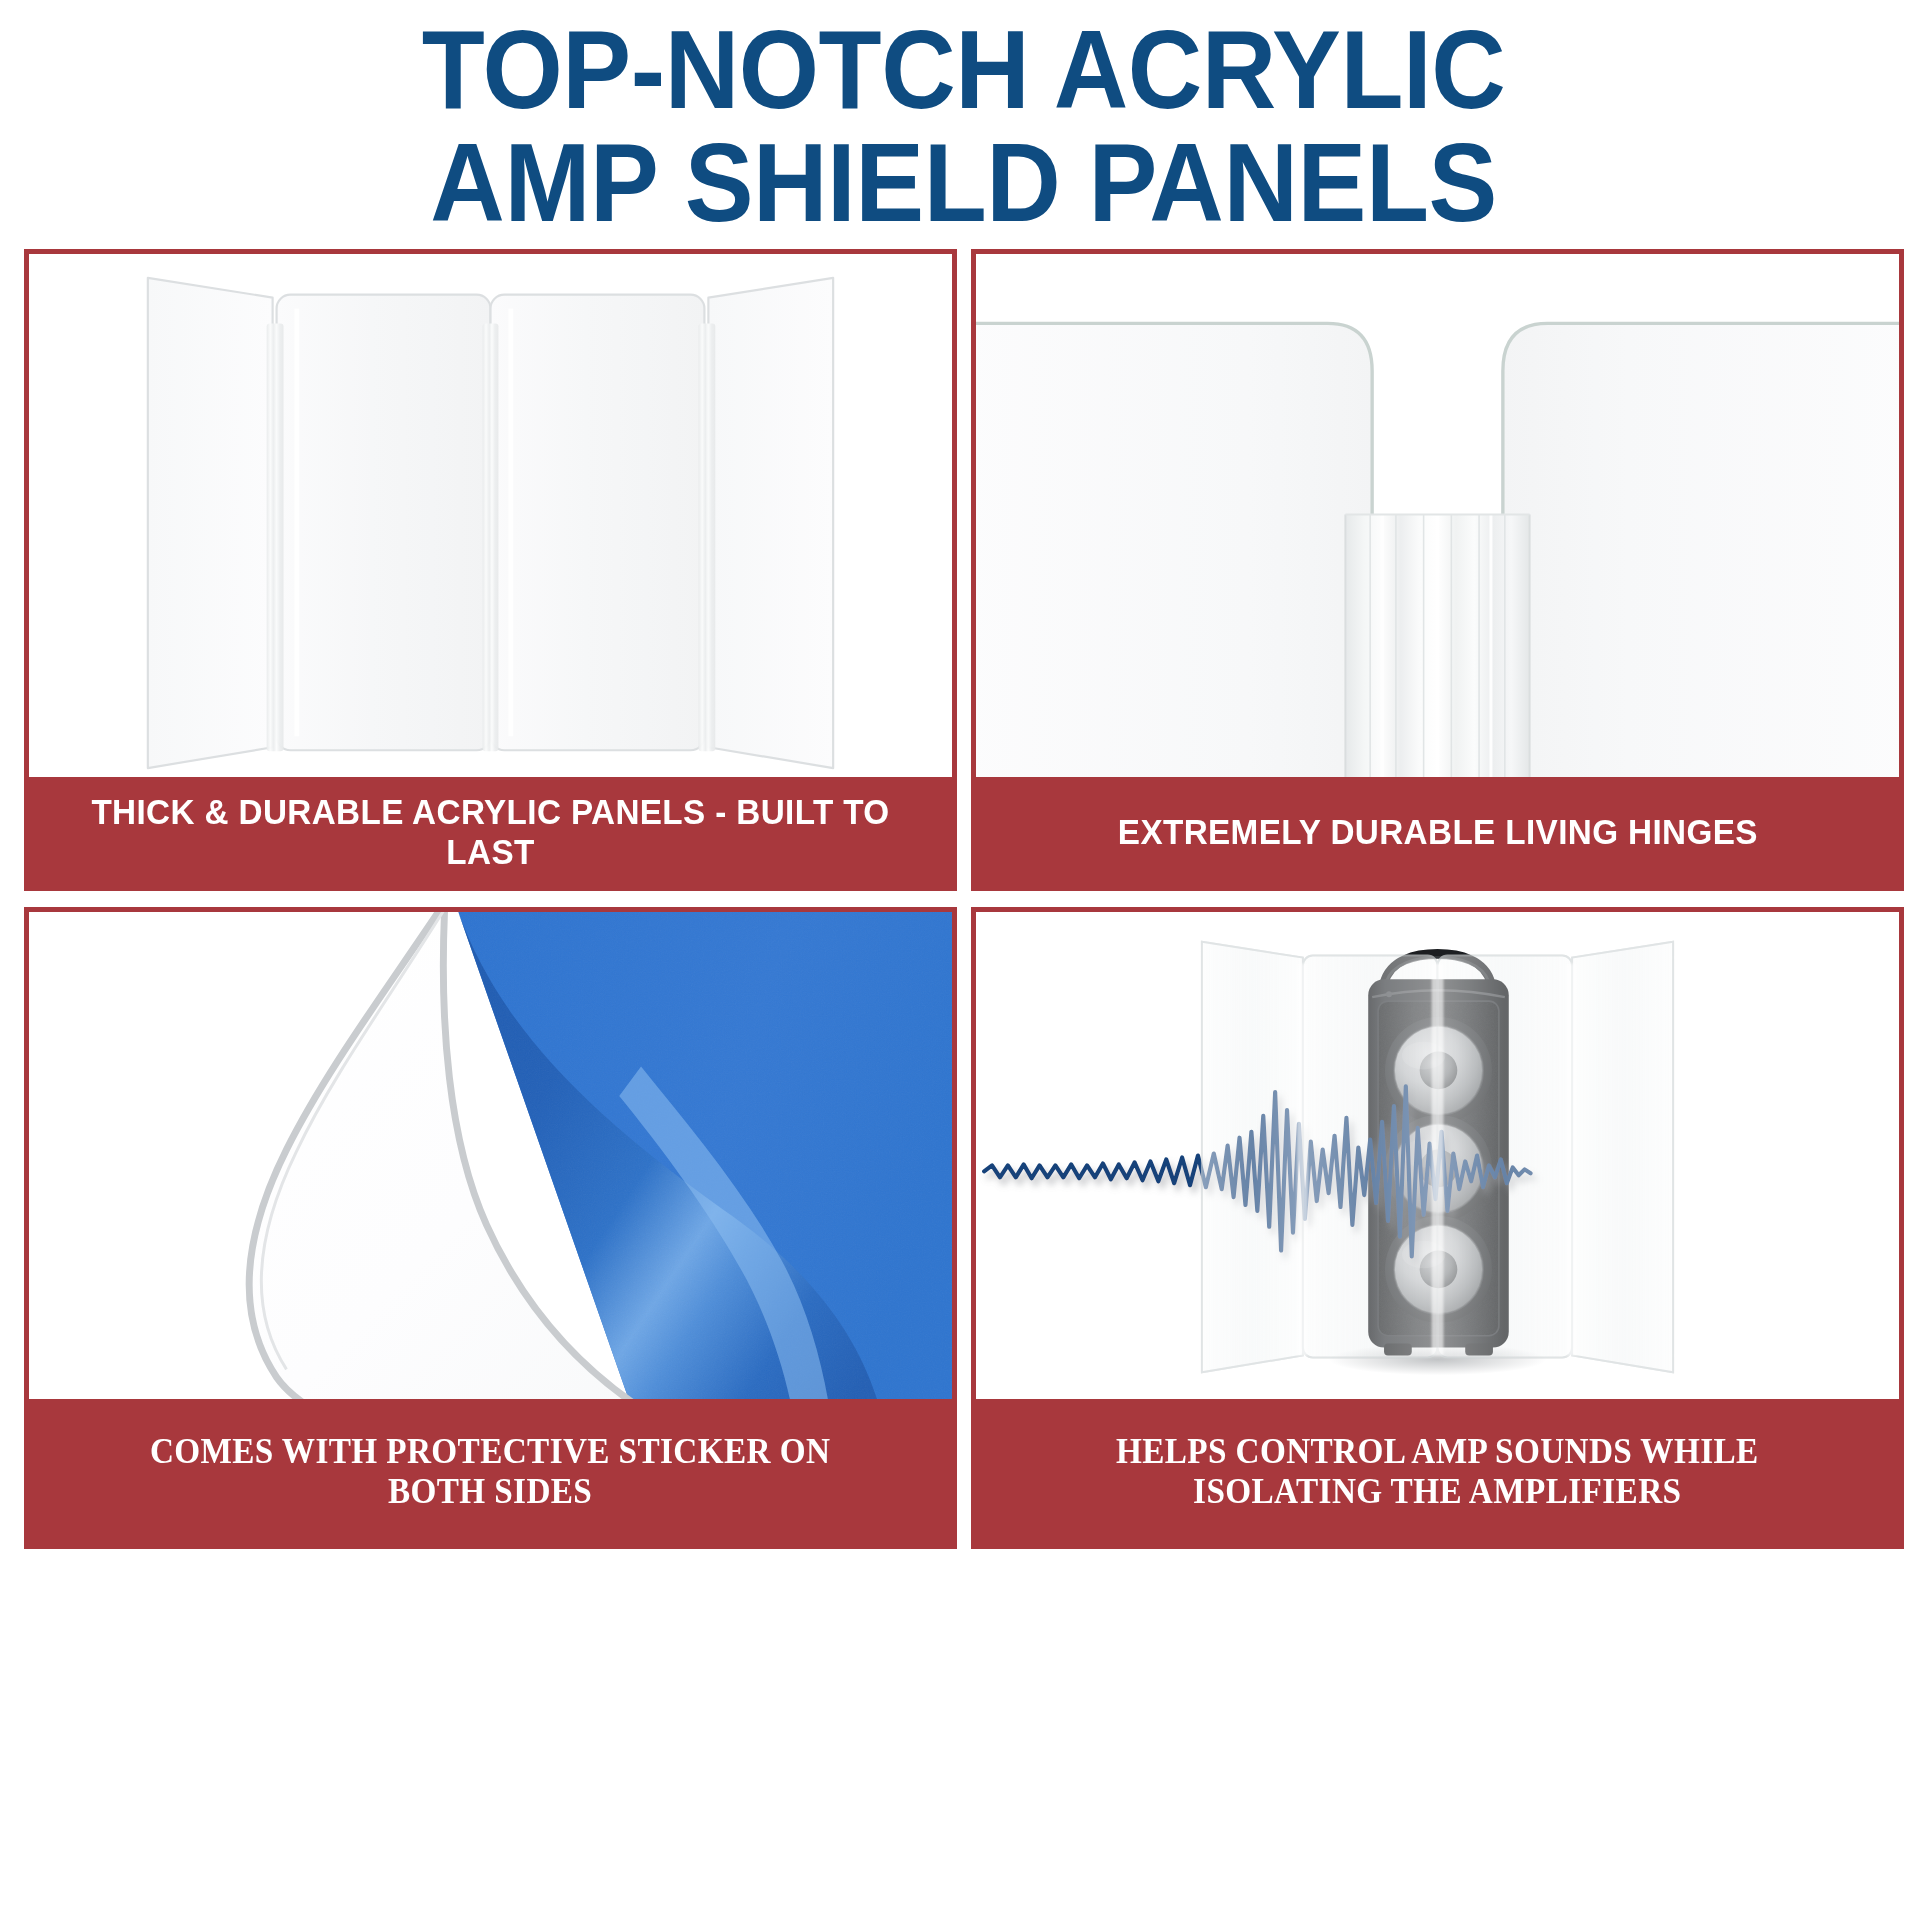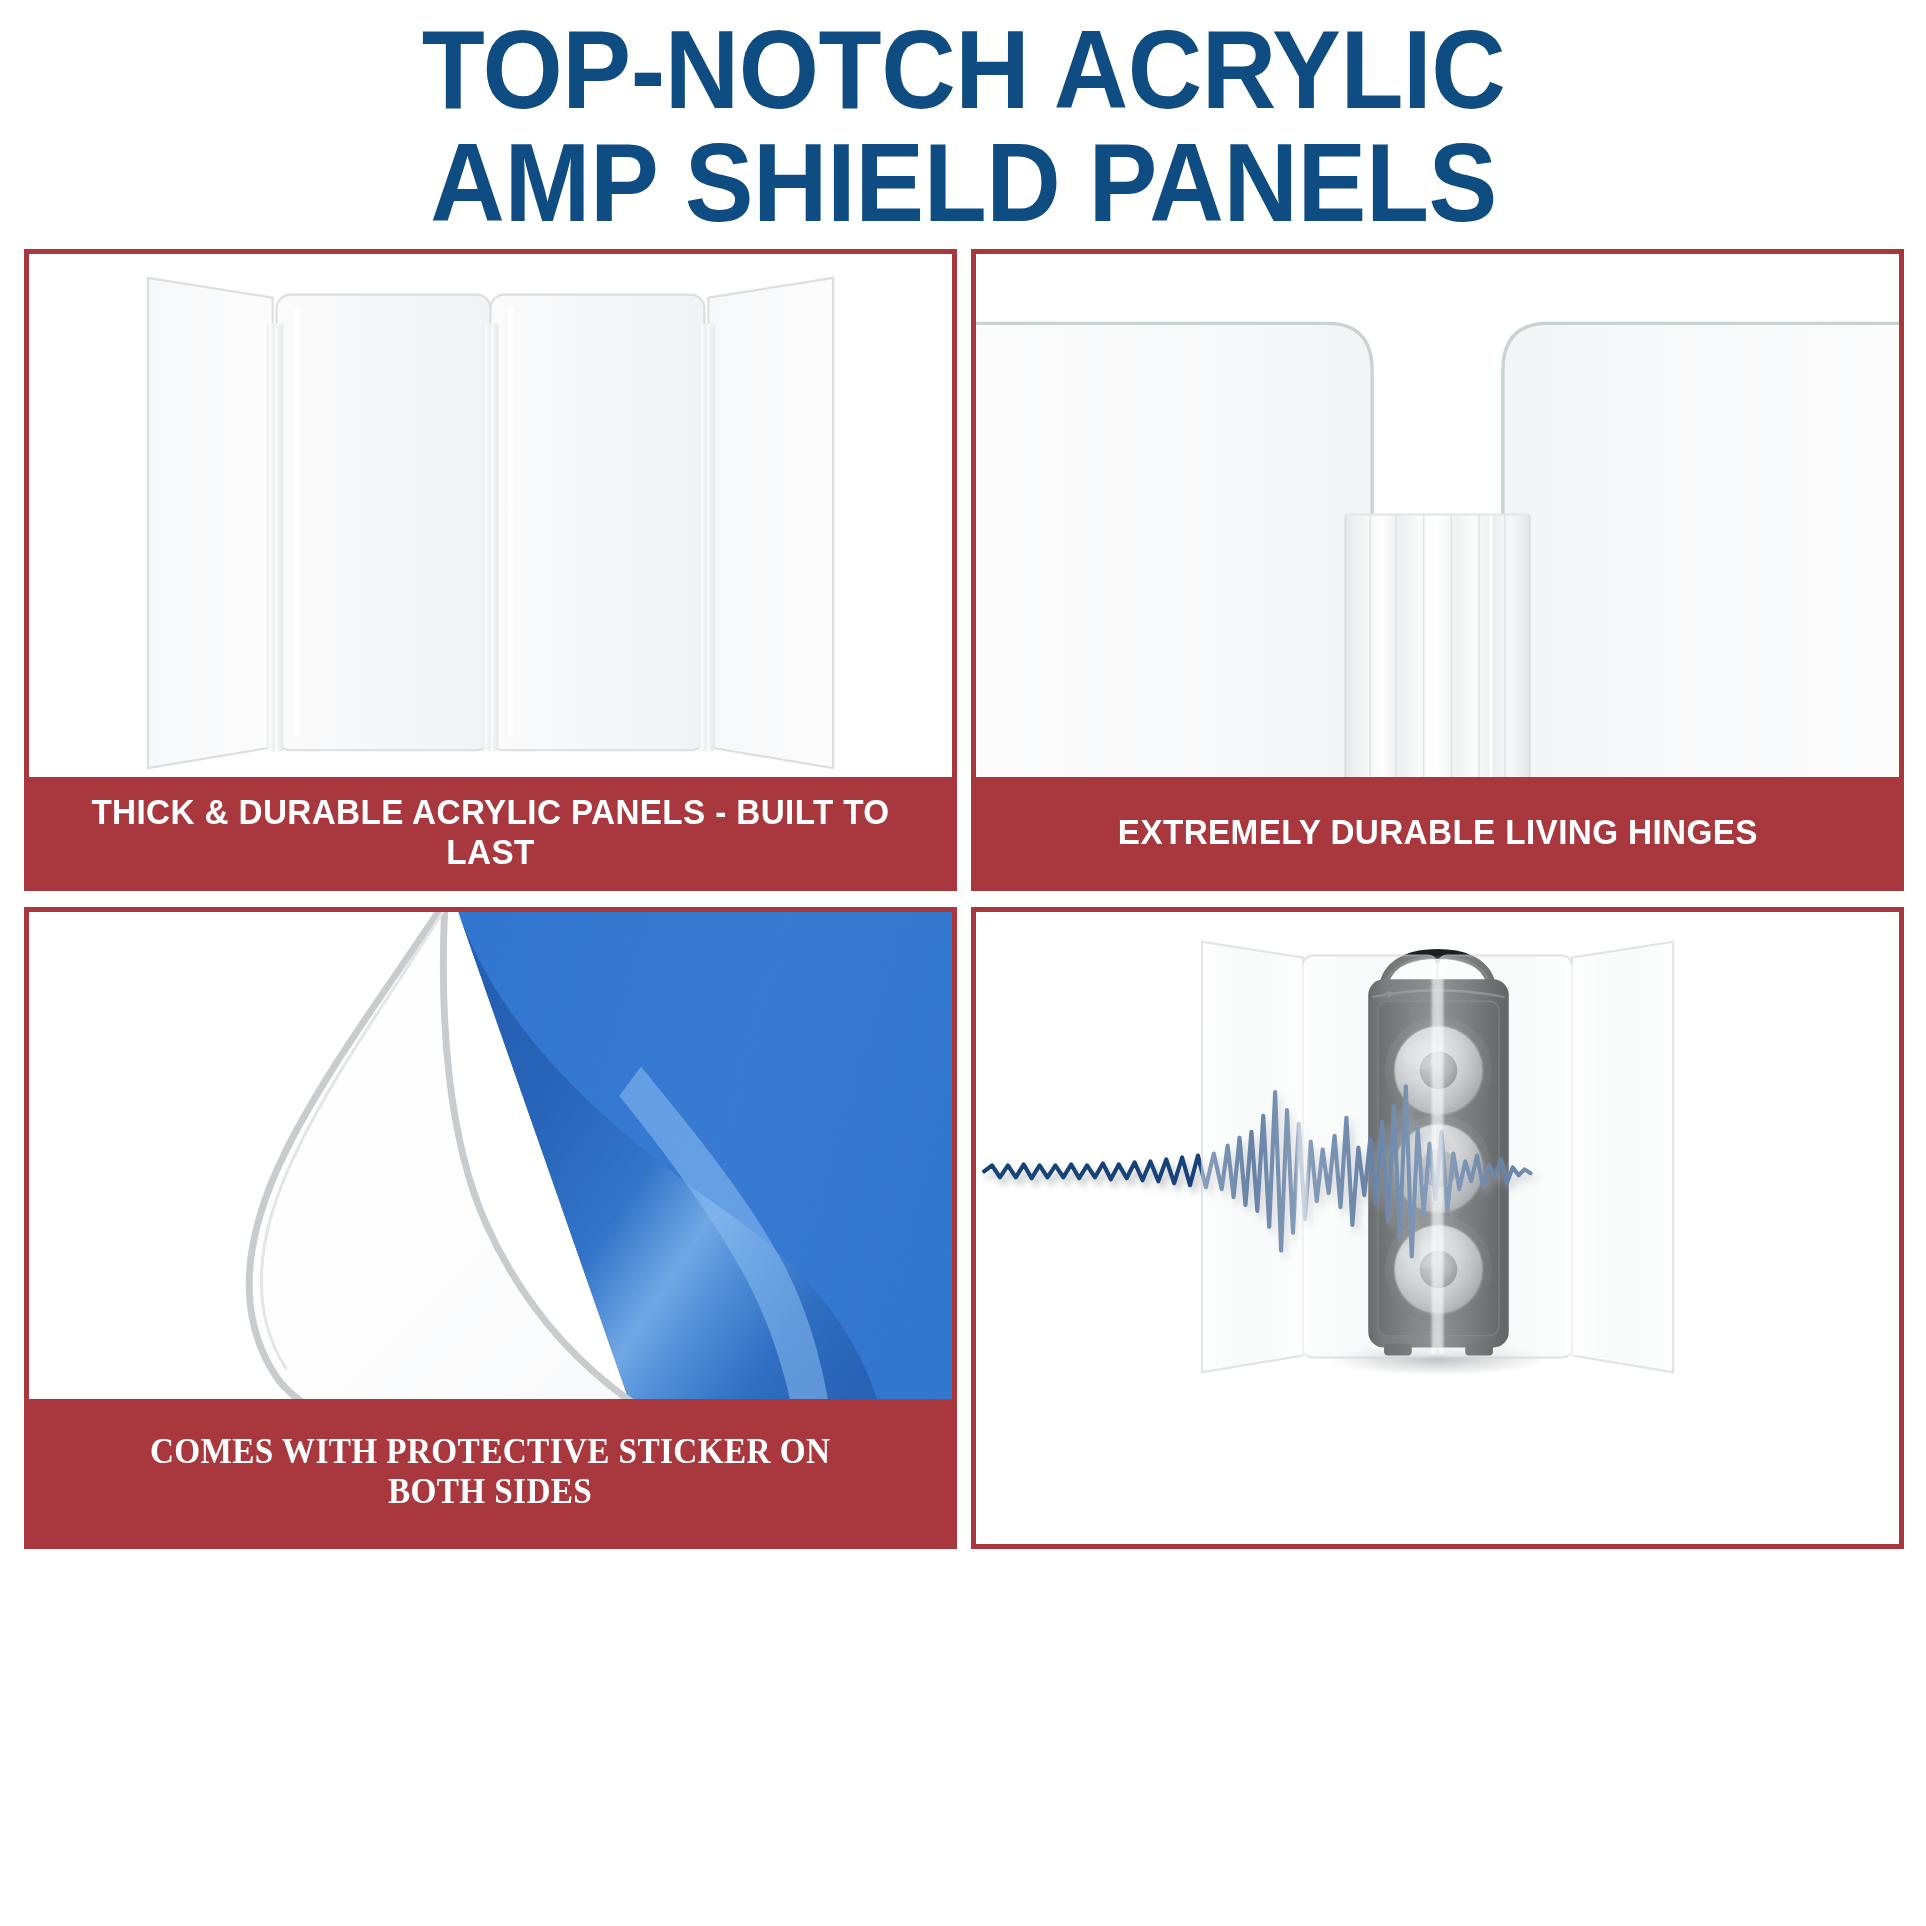--- a/index.html
+++ b/index.html
@@ -412,16 +412,20 @@
           </g>
 
           <g opacity="0.85">
             <rect x="324" y="52" width="11" height="396" fill="#ffffff" opacity="0.62" filter="url(#blurSmall)"></rect>
             <rect x="460" y="52" width="12" height="396" fill="#ffffff" opacity="0.70" filter="url(#blurSmall)"></rect>
             <rect x="596" y="52" width="11" height="396" fill="#ffffff" opacity="0.62" filter="url(#blurSmall)"></rect>
           </g>
         </svg>
       </div>
     </div>
+    <div class="caption cap-2line">
+      <span>HELPS CONTROL AMP SOUNDS WHILE
+ISOLATING THE AMPLIFIERS</span>
+    </div>
   </div>
 
 </div>
 
 
 </body></html>

